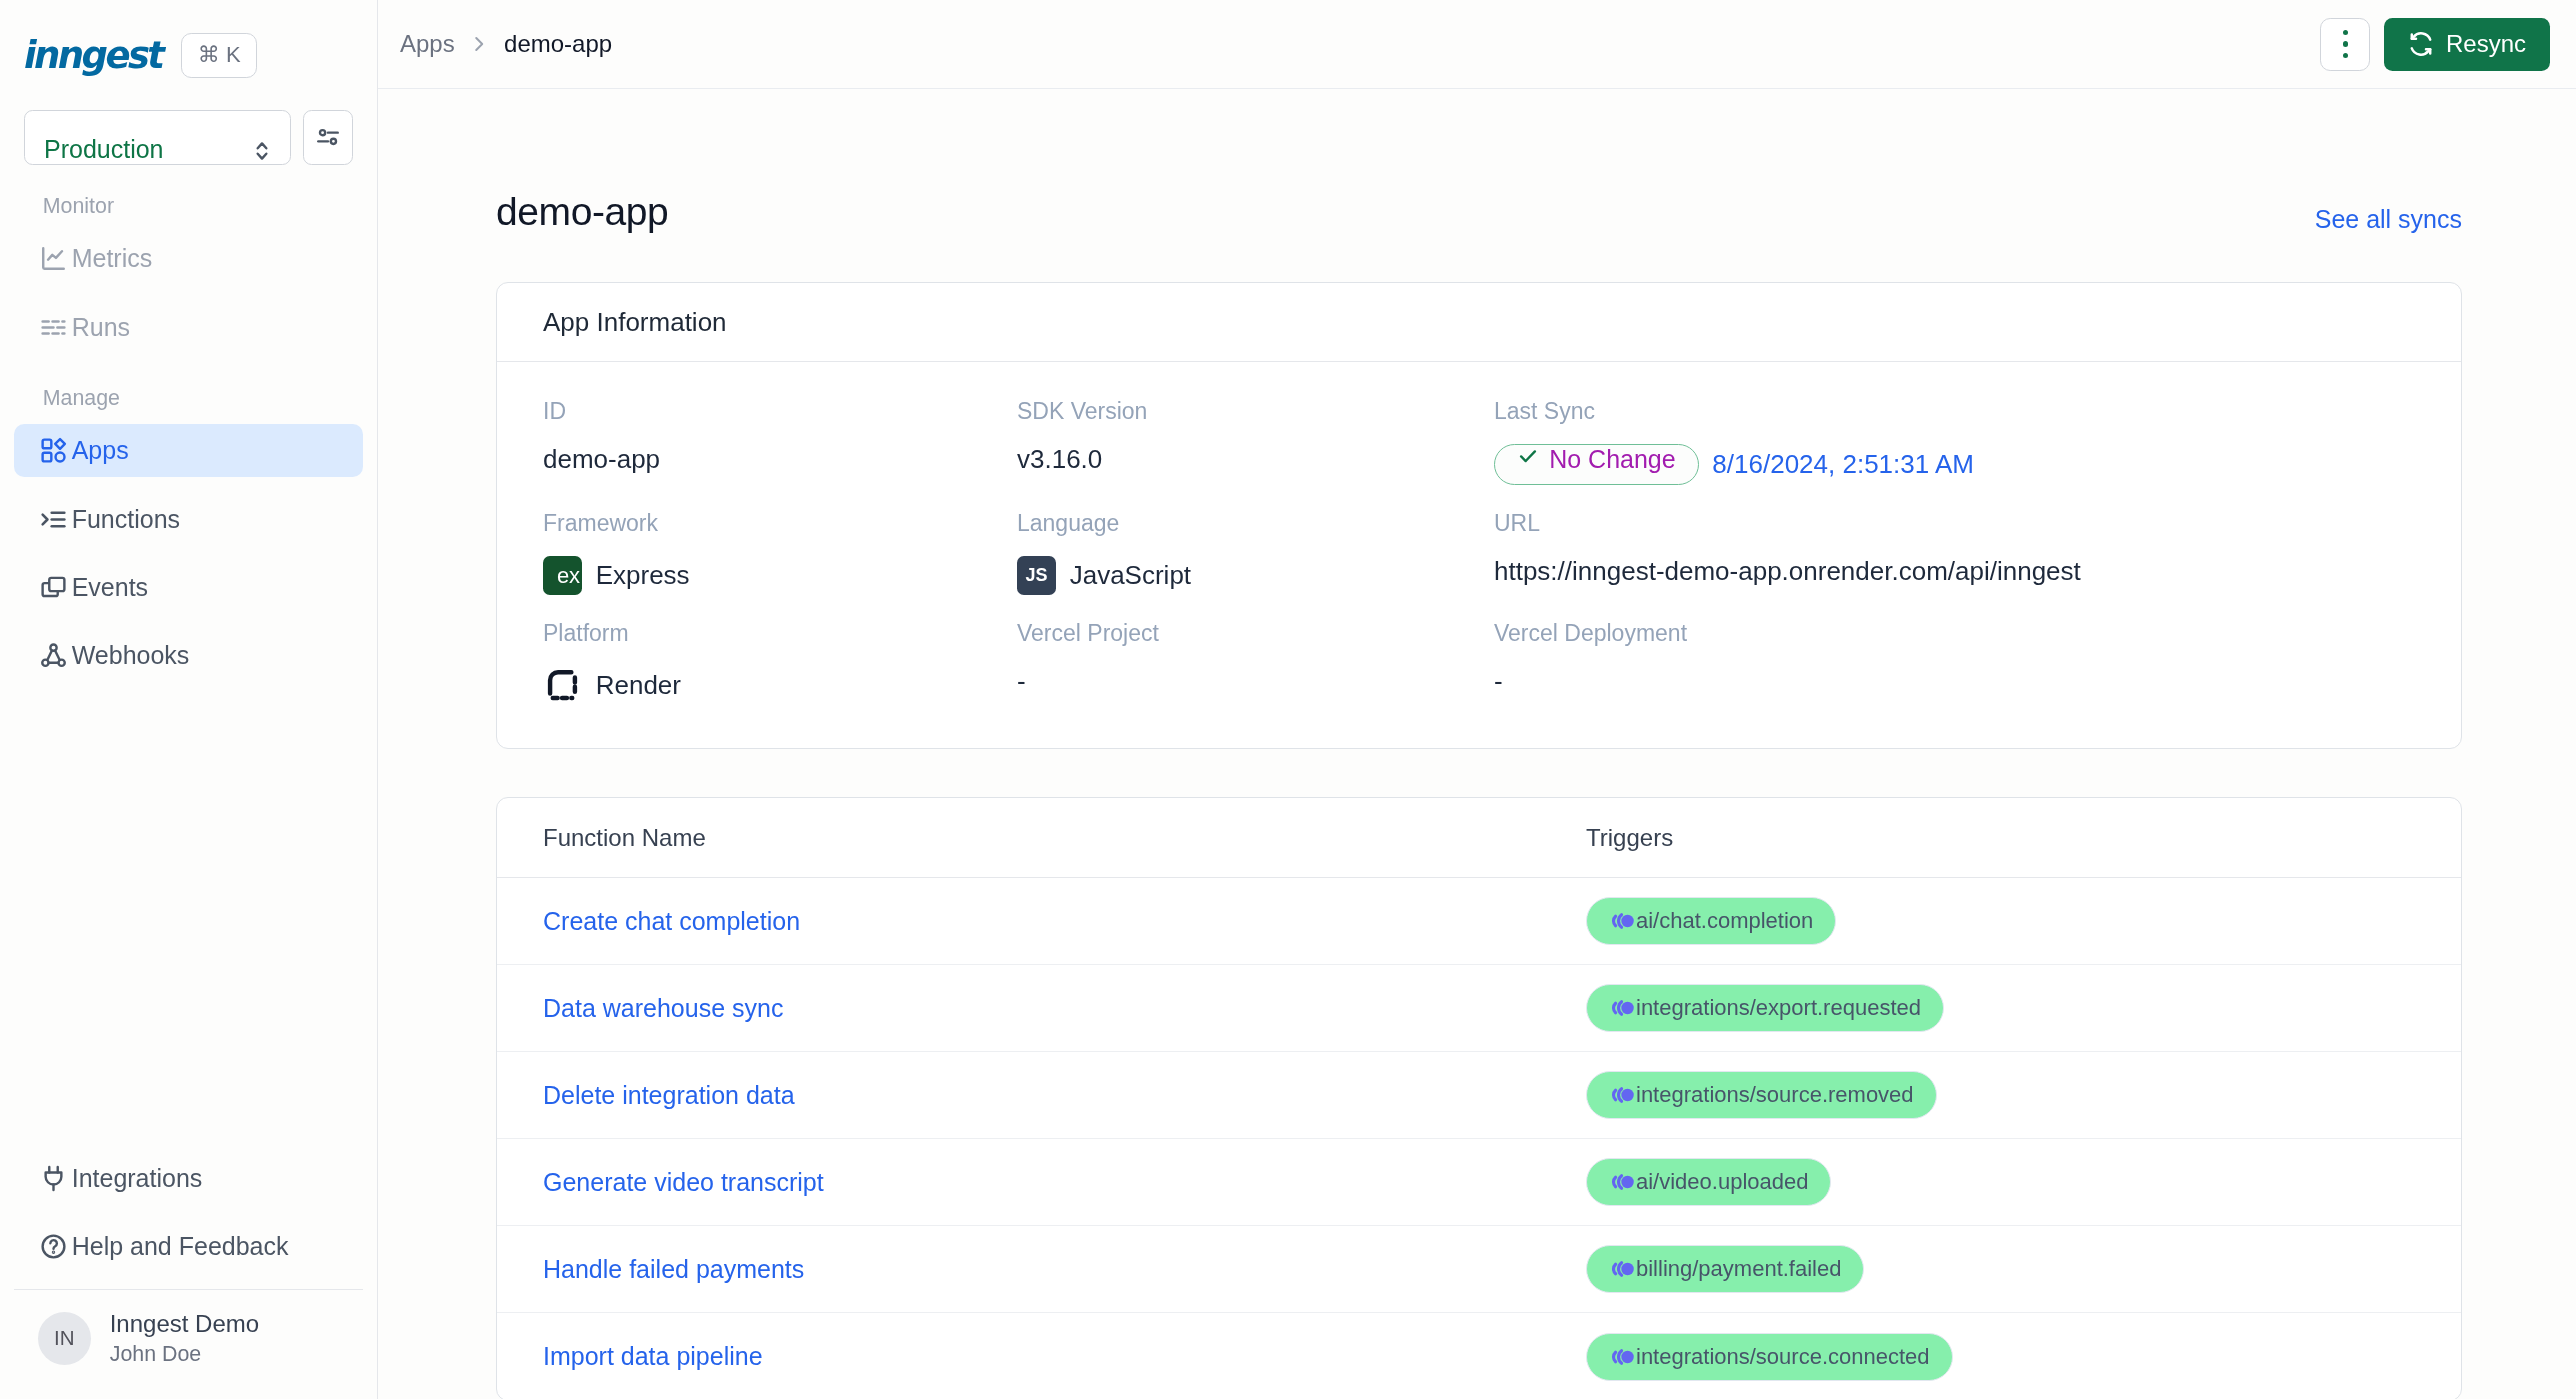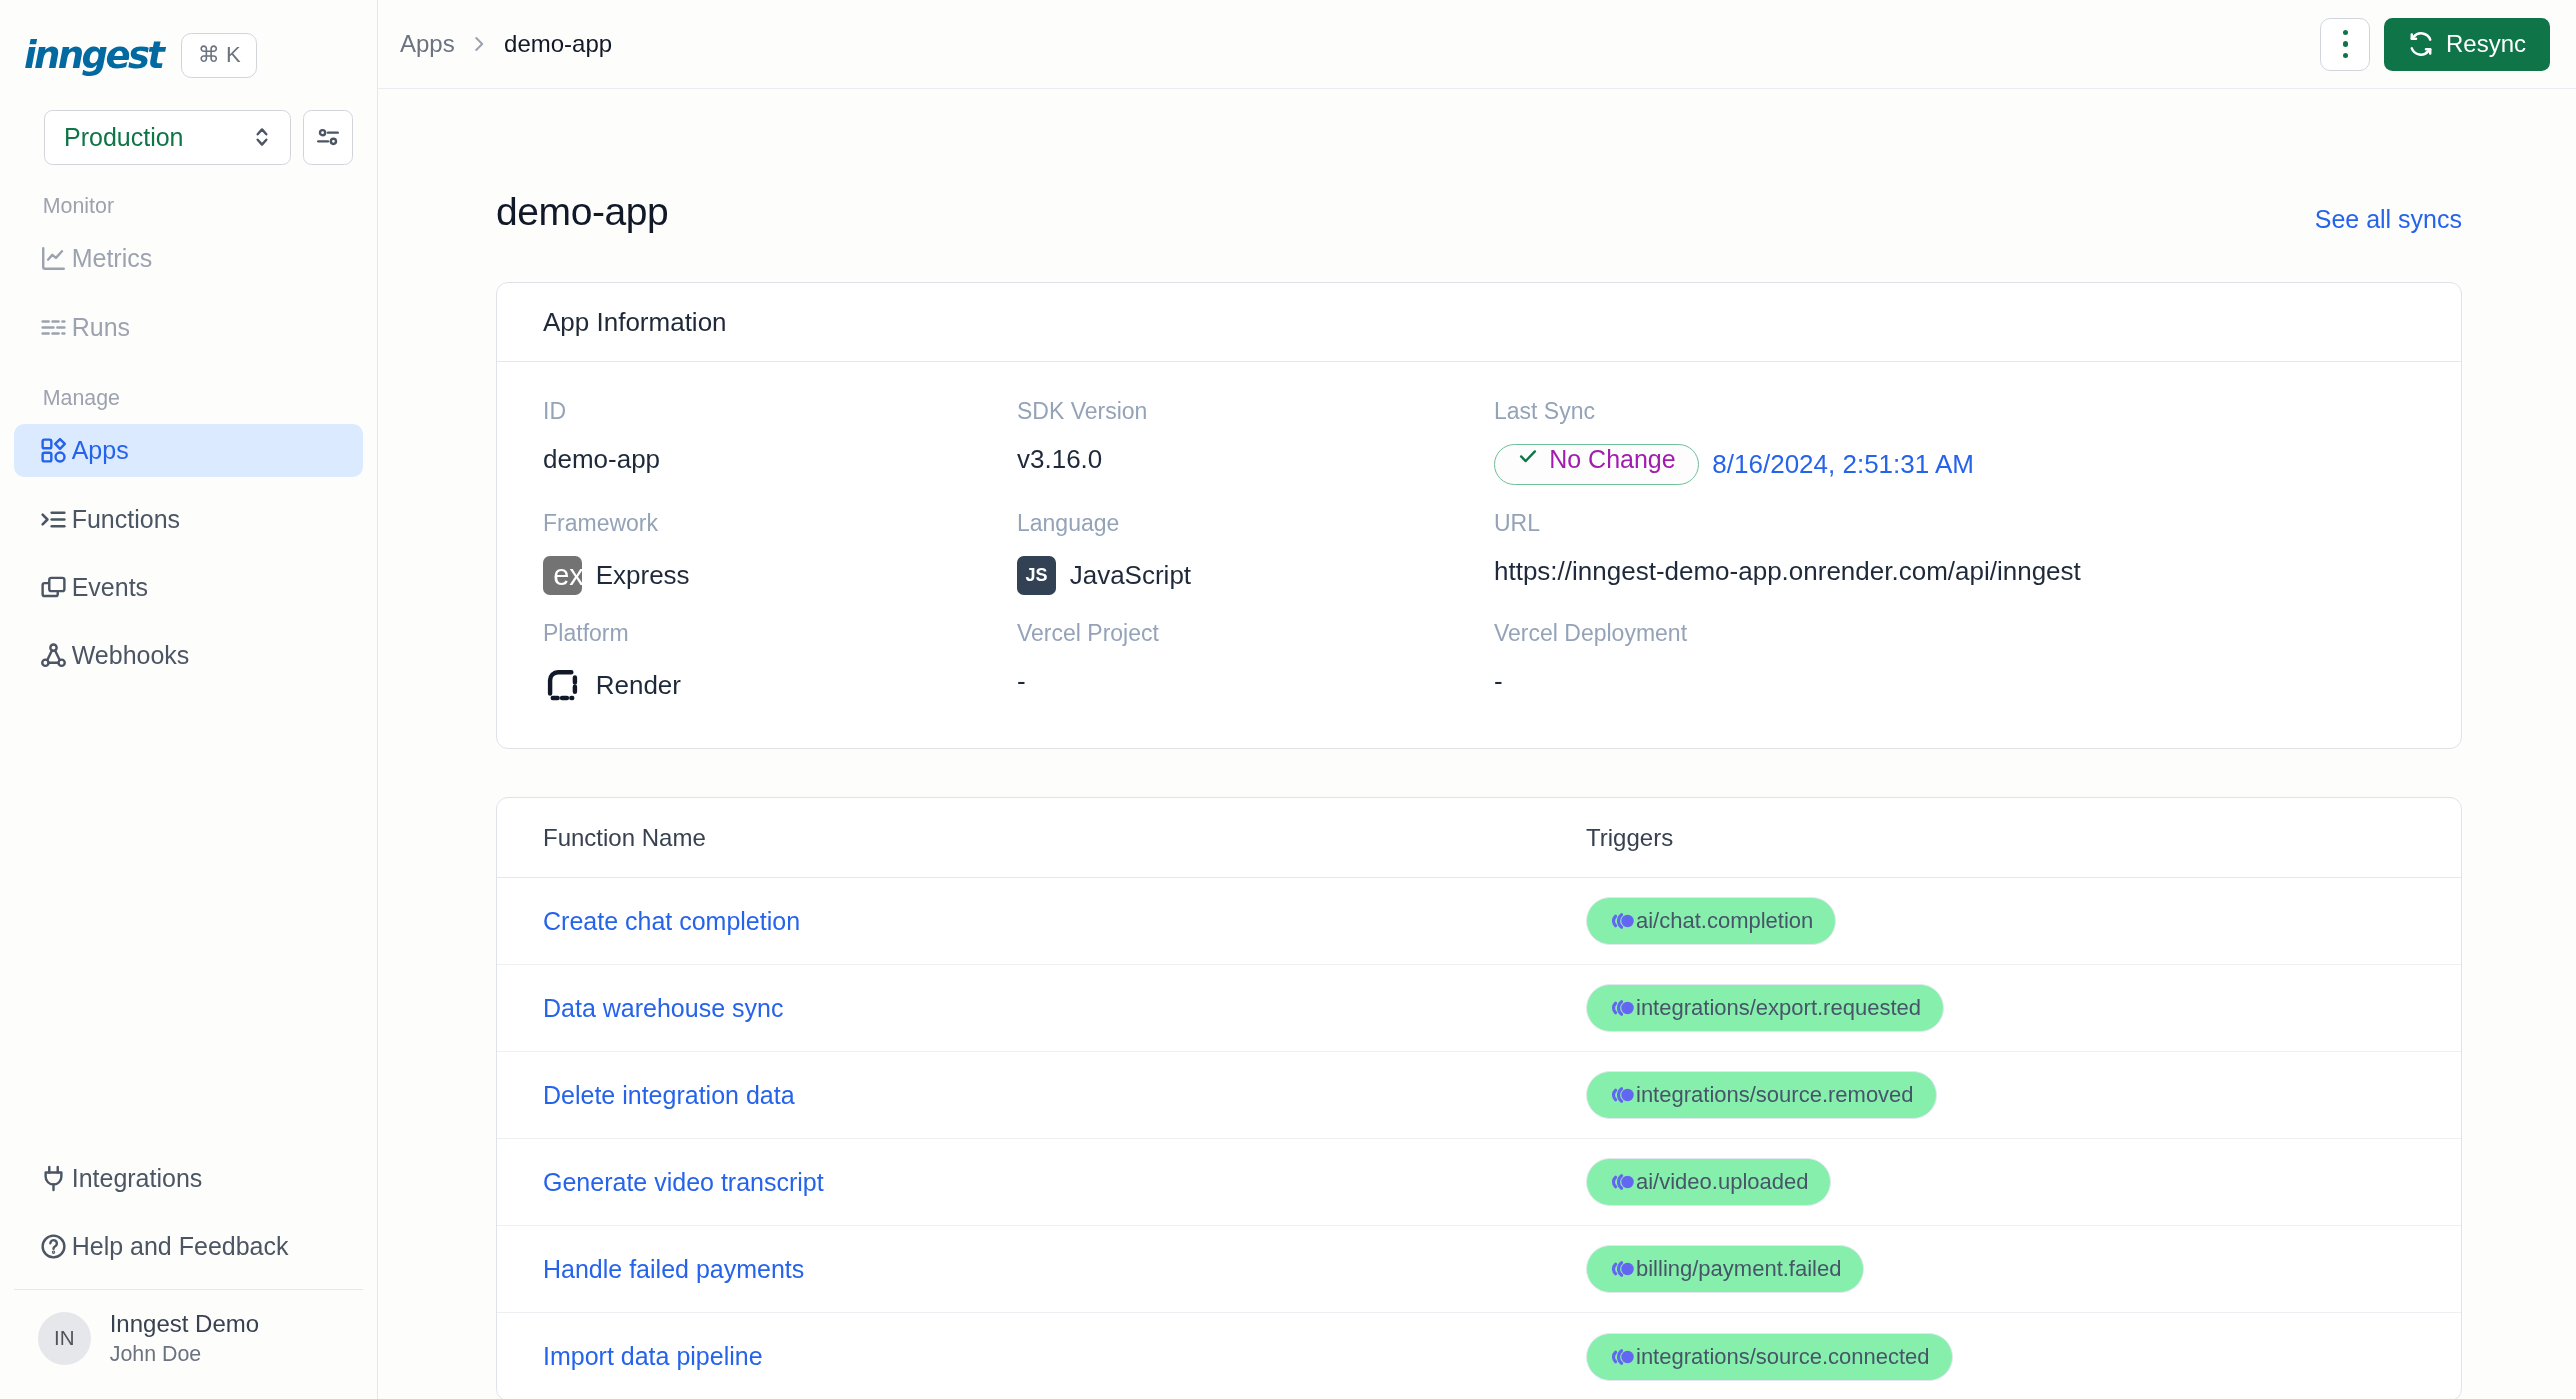--- a/index.html
+++ b/index.html
@@ -10,21 +10,21 @@
   
   .sidebar { width:378px; min-width:378px; height:100%; background:#fdfdfc;
     border-right:1.7px solid #e5e7eb; display:flex; flex-direction:column; }
   .logo-row { display:flex; align-items:center; gap:19px; padding:22px 24px 0 24px; height:89px; }
   .logo { font-family:"DejaVu Sans", sans-serif; font-weight:800; font-size:37px;
     letter-spacing:-2.6px; color:#0369a1; line-height:1;font-style:italic; }
   .cmdk { border:1.7px solid #d1d5db; border-radius:10.2px; padding:8.5px 15.4px; font-size:22px;
     color:#6b7280; background:#fff; line-height:1.2; }
   .env-row { display:flex; gap:12px; padding:0 24px; margin-top:20.5px; }
   .env-select { flex:1; height:55px; border:1.7px solid #d1d5db; border-radius:8.5px; background:#fff;
-    display:flex; align-items:center; justify-content:space-between; padding:0 15.4px 0 19px;margin-left:20px; }
+    display:flex; align-items:flex-end; justify-content:space-between; padding:0 15.4px 0 19px; }
   .env-select span { color:#0e7546; font-size:25px; font-weight:500; }
   .icon-btn { width:50px; height:55px; border:1.7px solid #d1d5db; border-radius:8.5px; background:#fff;
     display:flex; align-items:center; justify-content:center; }
   .nav { padding:0 13.7px; margin-top:29px; }
   .nav-label { font-size:21.4px; color:#9ca3af; padding-left:29px; margin-bottom:13.7px; }
   .nav-label.second { margin-top:32px; }
   .nav-item { display:flex; align-items:center; gap:3px; height:53px; border-radius:10.2px;
     padding-left:24px; margin-bottom:15.4px; font-size:25px; color:#4b5563; cursor:pointer; }
   .nav-item .nicon { width:31px; height:31px; display:flex; align-items:center; justify-content:center; }
   .nav-item.muted { color:#9ca3af; }
@@ -64,21 +64,21 @@
   .card-body { padding:36px 46px 43px 46px; display:grid;
     grid-template-columns:474px 477px 1fr; row-gap:25px; }
   .field-label { font-size:23px; color:#94a3b8; margin-bottom:19px; }
   .field-value { font-size:26px; color:#1e293b; display:flex; align-items:center; gap:13.7px; }
   .badge { display:inline-flex; align-items:flex-start; gap:10.2px; height:41px; padding:0 22px;
     border:1.7px solid #6fbf97; border-radius:26px; color:#a21caf; font-size:25px; font-weight:500;
     background:#fcfdfc; }
   .sync-date { color:#2563eb; cursor:pointer; }
   .tech-badge { width:39px; height:39px; border-radius:6.8px; display:flex; align-items:center;
     justify-content:center; color:#fff; }
-  .tech-badge.express { background:#737373; font-size:29px;padding-left:12px; }
+  .tech-badge.express { background:#14532d; font-size:22px;padding-left:12px; }
   .tech-badge.js { background:#334155; font-size:18px; font-weight:700; }
 
   .table-header { height:80px; display:grid; grid-template-columns:1043px 1fr; align-items:center;
     padding:0 46px; border-bottom:1.7px solid #e5e7eb; font-size:24px; font-weight:500; color:#374151; }
   .fn-row { height:87px; display:grid; grid-template-columns:1043px 1fr; align-items:center;
     padding:0 46px; border-bottom:1.7px solid #edeff2; }
   .fn-row:last-child { border-bottom:none; }
   .fn-link { font-size:25px; color:#2563eb; font-weight:500; cursor:pointer; }
   .pill { display:inline-flex; align-items:center; height:48px; padding:0 22px;
     border:1.7px solid #e2e8f0; border-radius:26px; background:#86efac; font-size:22px; color:#475569;

